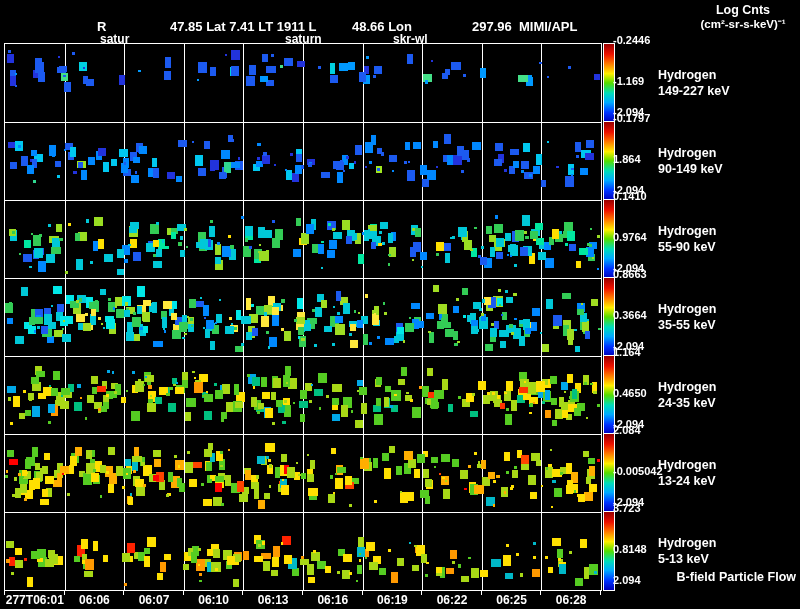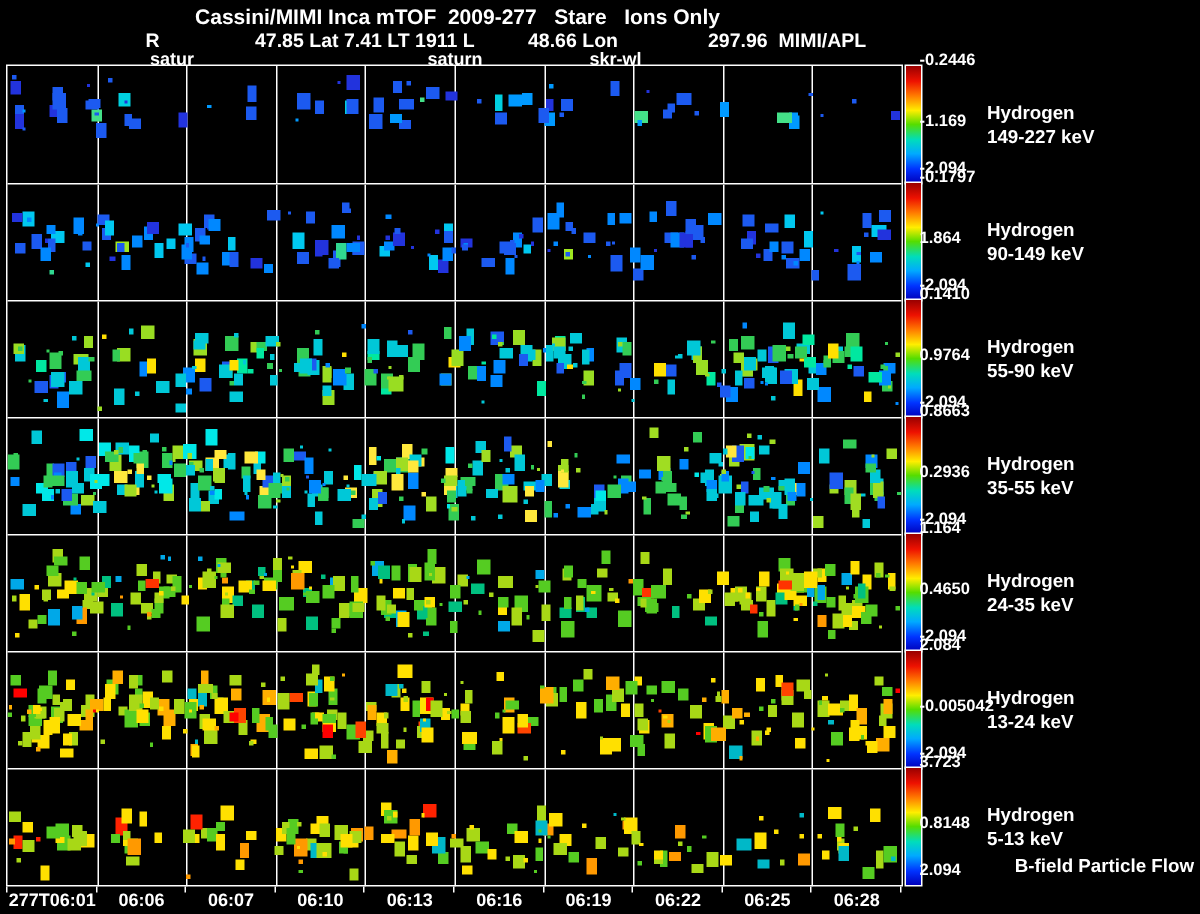--- a/index.html
+++ b/index.html
@@ -21,27 +21,30 @@
   .cbar{position:absolute;left:603px;width:12px;height:80px;border:1px solid #fff;box-sizing:border-box;}
   .cbar-label{position:absolute;left:613px;font-size:11px;transform:translateY(-50%);white-space:nowrap;}
   .species{position:absolute;left:658px;font-size:12.5px;line-height:16px;transform:translateY(-50%);white-space:nowrap;}
   .xlabel{position:absolute;top:593px;font-size:12px;transform:translateX(-50%);white-space:nowrap;}
   .bfield{position:absolute;right:4px;top:570px;font-size:12.5px;white-space:nowrap;}
 </style>
 </head>
 <body>
 
 <div class="screen">
-  <div class="title">Cassini/MIMI Inca mTOF  2009-277   Stare   Ions Only</div>
   <div id="subtitle">
       <div class="subpart" style="left: 97px;">R</div>
       <div class="subpart" style="left: 170px;">47.85 Lat 7.41 LT 1911 L</div>
       <div class="subpart" style="left: 352px;">48.66 Lon</div>
       <div class="subpart" style="left: 472px;">297.96  MIMI/APL</div>
     </div>
+  <div class="legend">
+    <div class="l1">Log Cnts</div>
+    <div class="l2">(cm²-sr-s-keV)⁻¹</div>
+  </div>
   <div id="annos">
       <div class="anno" style="left: 100px;">satur</div>
       <div class="anno" style="left: 285px;">saturn</div>
       <div class="anno" style="left: 393px;">skr-wl</div>
     </div>
   <div id="plot" class="plot">
       <div class="panel" style="top: 0px;">
         <div class="vline" style="left: 59.6px;"></div>
         <div class="vline" style="left: 119.2px;"></div>
         <div class="vline" style="left: 178.8px;"></div>
@@ -1569,21 +1572,21 @@
         <div class="">90-149 keV</div>
       </div>
       <div class="cbar-label" style="top: 196px;">0.1410</div>
       <div class="cbar-label" style="top: 237px;">0.9764</div>
       <div class="cbar-label" style="top: 268px;">-2.094</div>
       <div class="species" style="top: 239px;">
         <div class="">Hydrogen</div>
         <div class="">55-90 keV</div>
       </div>
       <div class="cbar-label" style="top: 274px;">0.8663</div>
-      <div class="cbar-label" style="top: 315px;">0.2936</div>
+      <div class="cbar-label" style="top: 315px;">0.3664</div>
       <div class="cbar-label" style="top: 346px;">-2.094</div>
       <div class="species" style="top: 317px;">
         <div class="">Hydrogen</div>
         <div class="">35-55 keV</div>
       </div>
       <div class="cbar-label" style="top: 352px;">1.164</div>
       <div class="cbar-label" style="top: 393px;">0.4650</div>
       <div class="cbar-label" style="top: 424px;">-2.094</div>
       <div class="species" style="top: 395px;">
         <div class="">Hydrogen</div>

